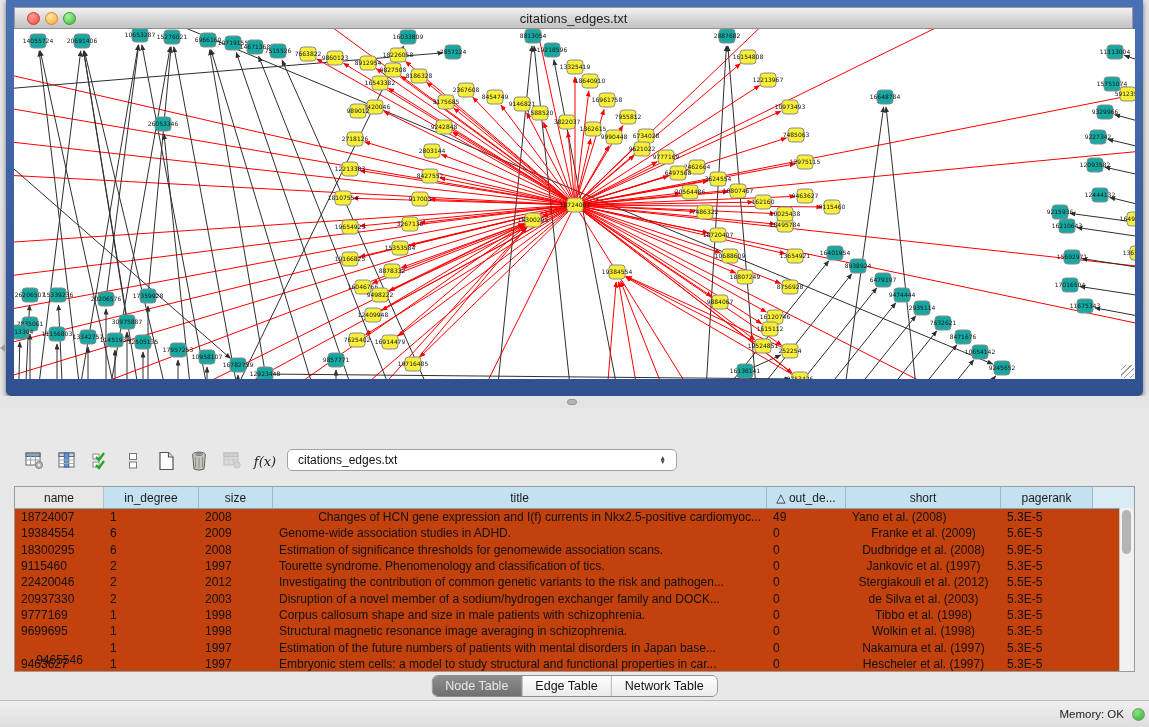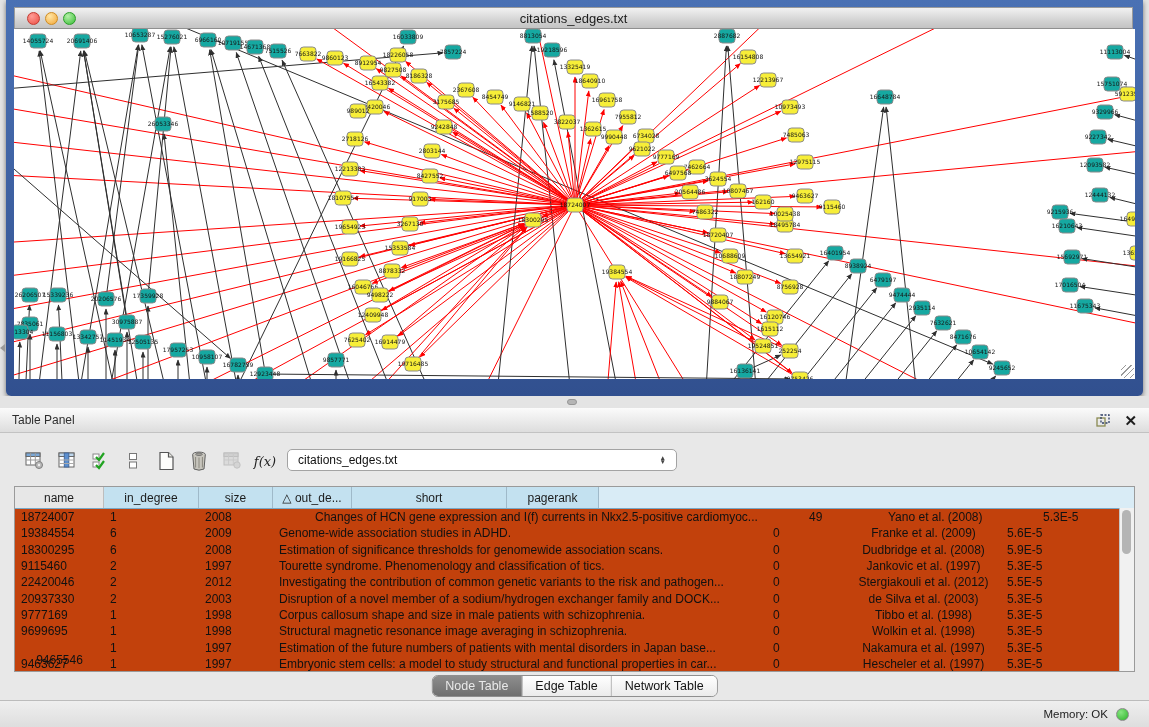--- a/index.html
+++ b/index.html
@@ -62,21 +62,21 @@
 
   .tabs{position:absolute;left:50%;top:267px;transform:translateX(-50%);display:inline-flex;
         height:20px;border:1px solid #8f8f8f;border-radius:6px;overflow:hidden;background:#fff;}
   .tab{display:flex;align-items:center;padding:0 13px;font-size:12.5px;color:#141414;
        background:linear-gradient(#ffffff,#ebebeb);border-right:1px solid #aaa;}
   .tab:last-child{border-right:none;}
   .tab.sel{background:linear-gradient(#8d8d8d,#6f6f6f);color:#e9e9e9;}
 
   .statusbar{position:absolute;left:0;top:700px;width:1149px;height:27px;
         background:linear-gradient(#efefef,#dedede);border-top:1px solid #bcbcbc;box-sizing:border-box;
-        display:flex;align-items:center;justify-content:flex-end;padding-right:20px;gap:8px;}
+        display:flex;align-items:center;justify-content:flex-end;padding-right:4px;gap:8px;}
   .memtxt{font-size:11.5px;color:#222;}
   .led{width:13px;height:13px;border-radius:50%;border:1px solid #8a8a8a;box-sizing:border-box;
        background:radial-gradient(circle at 35% 30%,#86e57f,#2eb32b);}
 </style>
 </head>
 <body>
 
 <div class="app">
 
   <div class="gwin">
@@ -527,31 +527,20 @@
       <div class="grip"></div>
     </div>
   </div>
 
   <div class="divider">
     <span class="knob"></span>
   </div>
   <div class="collapse-arrow"></div>
 
   <div class="tpanel">
-    <div class="phead">
-      <span class="ptitle">Table Panel</span>
-      <span class="sp"></span>
-      <span class="picon">
-        <svg width="14" height="13" viewBox="0 0 14 13">
-          <rect x="1" y="4" width="8" height="8" fill="none" stroke="#8a8a52" stroke-width="1.3"></rect>
-          <rect x="5" y="1" width="8" height="8" fill="none" stroke="#2e3f66" stroke-width="1.3" stroke-dasharray="2,1.5"></rect>
-        </svg>
-      </span>
-      <span class="picon closex">✕</span>
-    </div>
 
     <div class="toolbar">
       <span class="ticon">
         <svg width="19" height="18" viewBox="0 0 19 18">
           <rect x="1" y="1" width="14" height="12" fill="#fff" stroke="#666"></rect>
           <rect x="1" y="1" width="14" height="3.5" fill="#7aa8d8" stroke="#666"></rect>
           <path d="M1 8 h14 M5.6 1 v12 M10.3 1 v12" stroke="#999" stroke-width="1" fill="none"></path>
           <circle cx="14" cy="13" r="3.5" fill="#b9b9b9" stroke="#7e7e7e"></circle>
           <circle cx="14" cy="13" r="1.2" fill="#eee"></circle>
         </svg>
@@ -609,31 +598,32 @@
           <span>▲</span>
           <span>▼</span>
         </span>
     </div>
 
     <div class="tbl">
       <div class="thead" id="thead">
           <div class="th first" style="width: 89px;">name</div>
           <div class="th" style="width: 95px;">in_degree</div>
           <div class="th" style="width: 74px;">size</div>
+          <div class="th" style="width: 494px;">title</div>
           <div class="th" style="width: 79px;">△ out_de...</div>
           <div class="th" style="width: 155px;">short</div>
           <div class="th" style="width: 92px;">pagerank</div>
           <div class="th fill"></div>
         </div>
       <div id="tbody">
           <div class="tr">
             <div class="td" style="width: 89px; text-align: left;">18724007</div>
             <div class="td" style="width: 95px; text-align: left;">1</div>
             <div class="td" style="width: 74px; text-align: left;">2008</div>
-            <div class="td" style="width: 494px; text-align: left; margin-left: 36px;">Changes of HCN gene expression and I(f) currents in Nkx2.5-positive cardiomyoc...</div>
+            <div class="td" style="width: 494px; text-align: right;">Changes of HCN gene expression and I(f) currents in Nkx2.5-positive cardiomyoc...</div>
             <div class="td" style="width: 79px; text-align: left;">49</div>
             <div class="td" style="width: 155px; ">Yano et al. (2008)</div>
             <div class="td" style="width: 92px; text-align: left;">5.3E-5</div>
           </div>
           <div class="tr">
             <div class="td" style="width: 89px; text-align: left;">19384554</div>
             <div class="td" style="width: 95px; text-align: left;">6</div>
             <div class="td" style="width: 74px; text-align: left;">2009</div>
             <div class="td" style="width: 494px; text-align: left;">Genome-wide association studies in ADHD.</div>
             <div class="td" style="width: 79px; text-align: left;">0</div>

